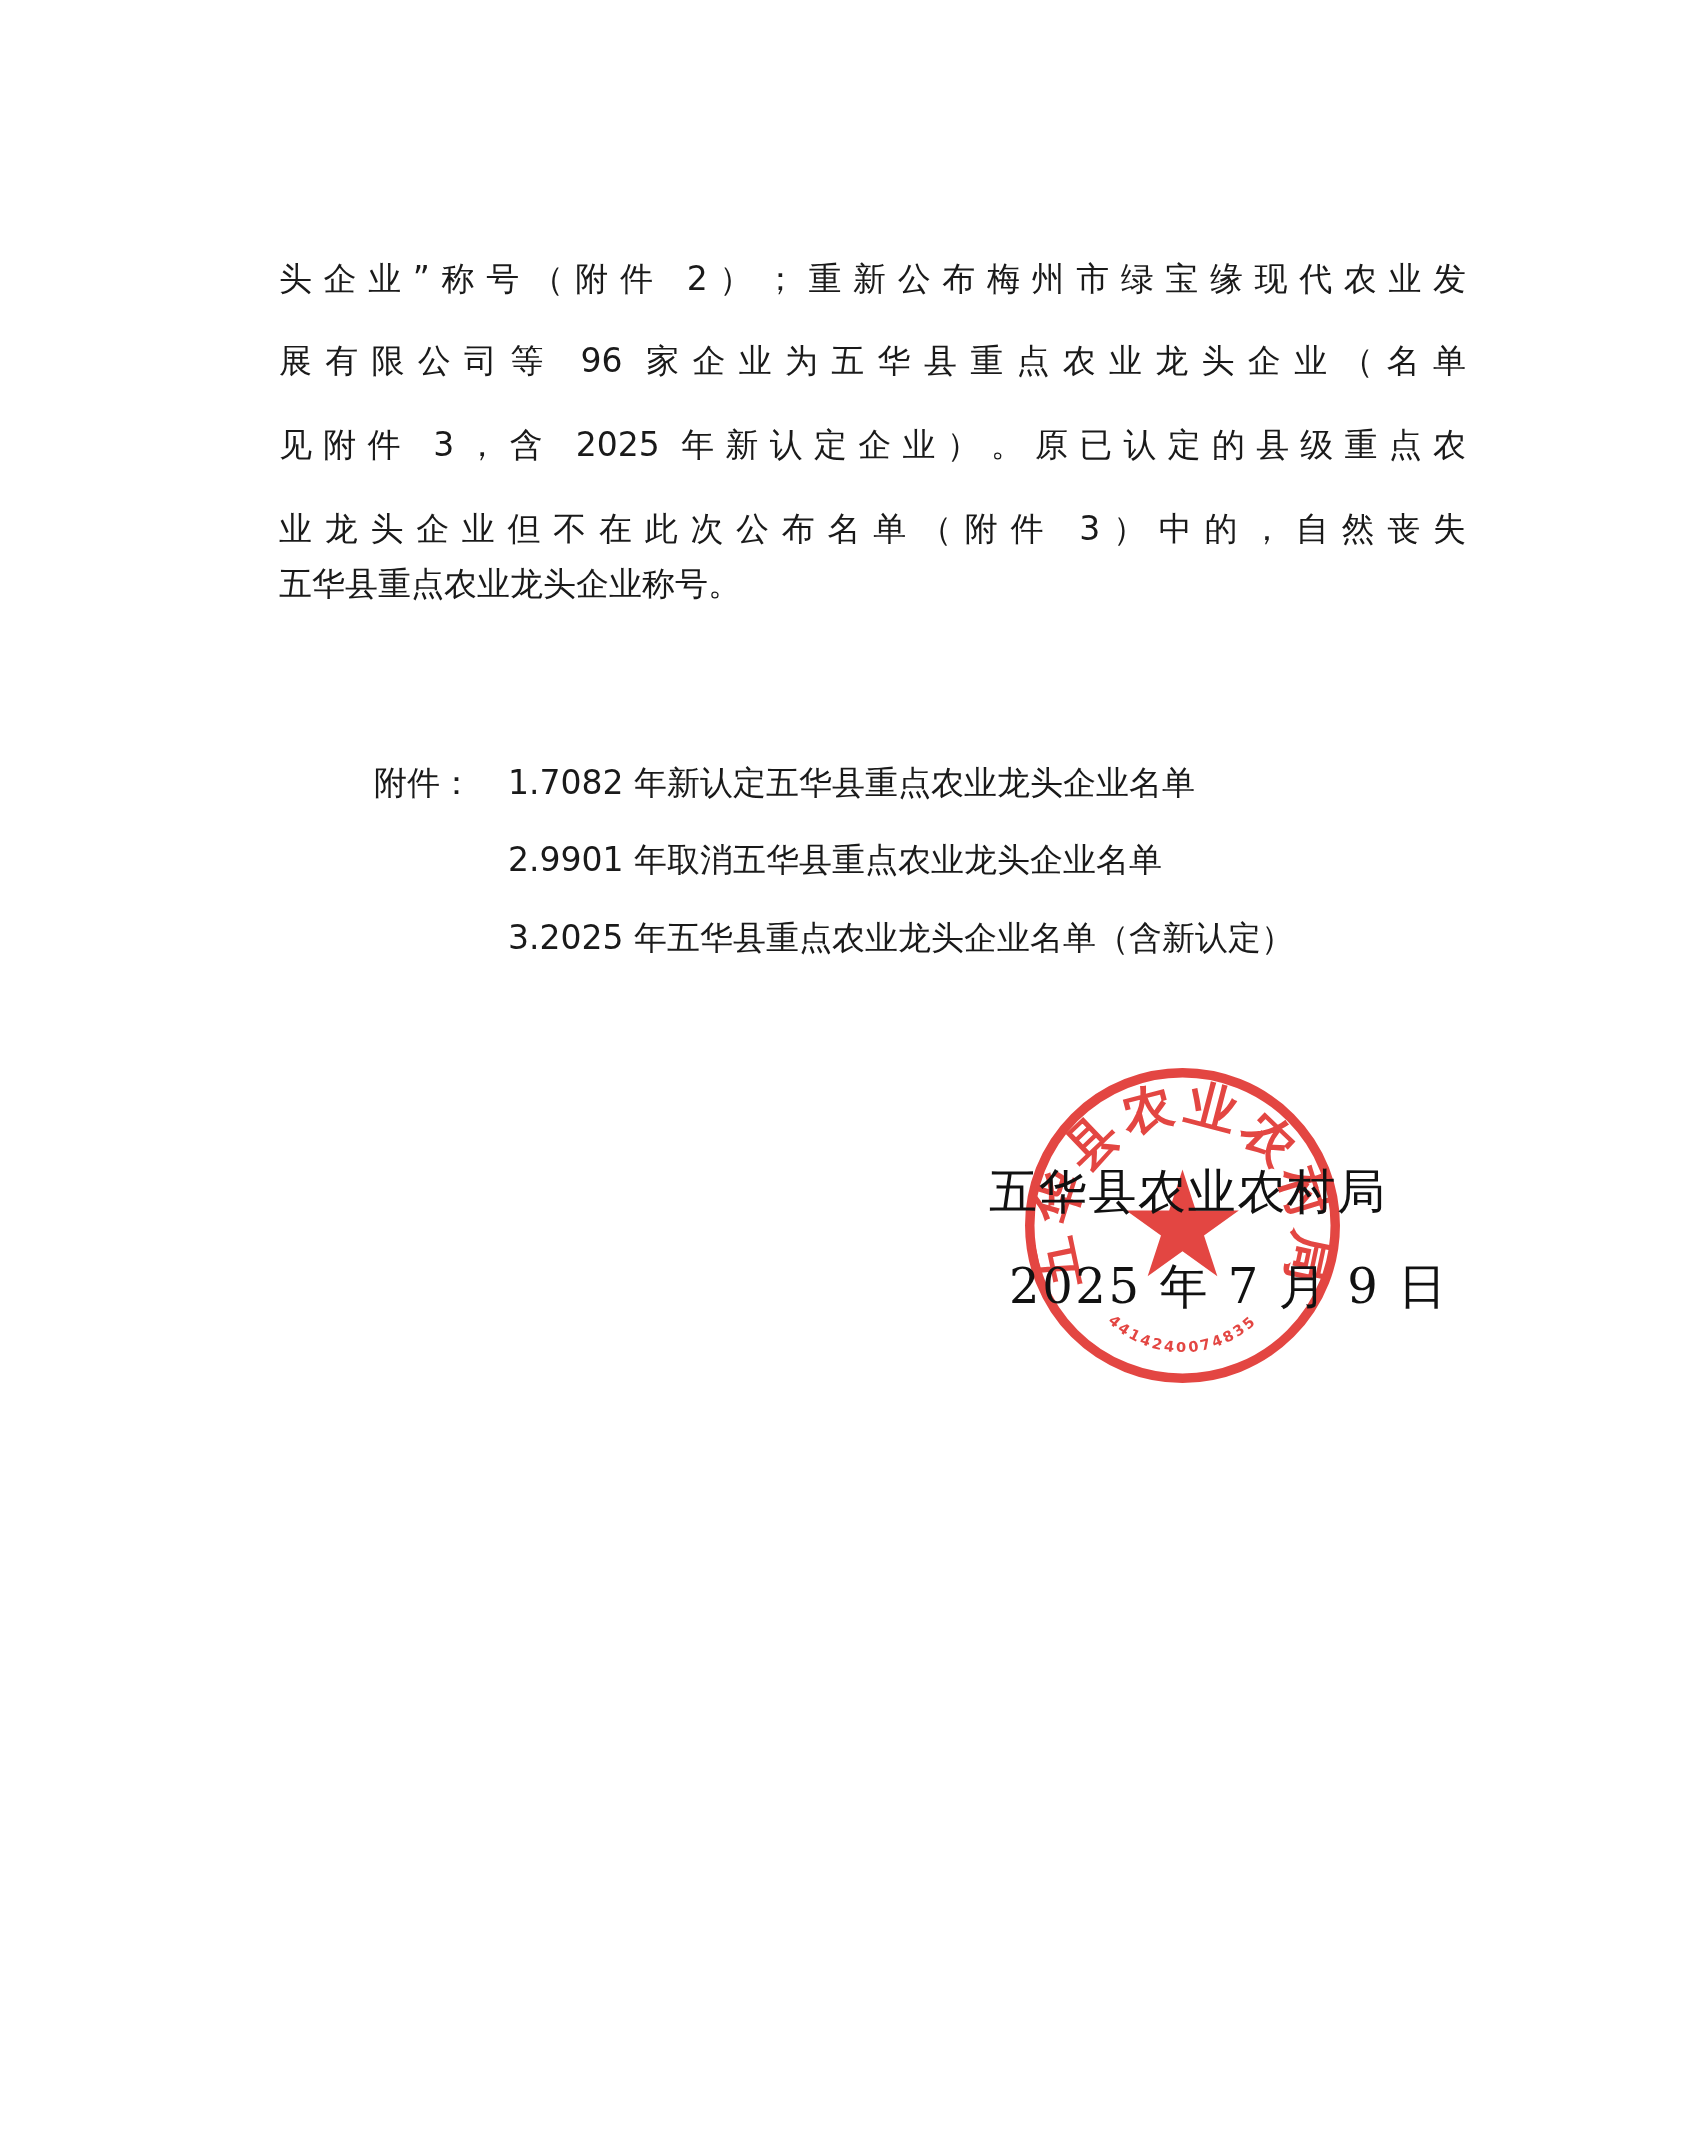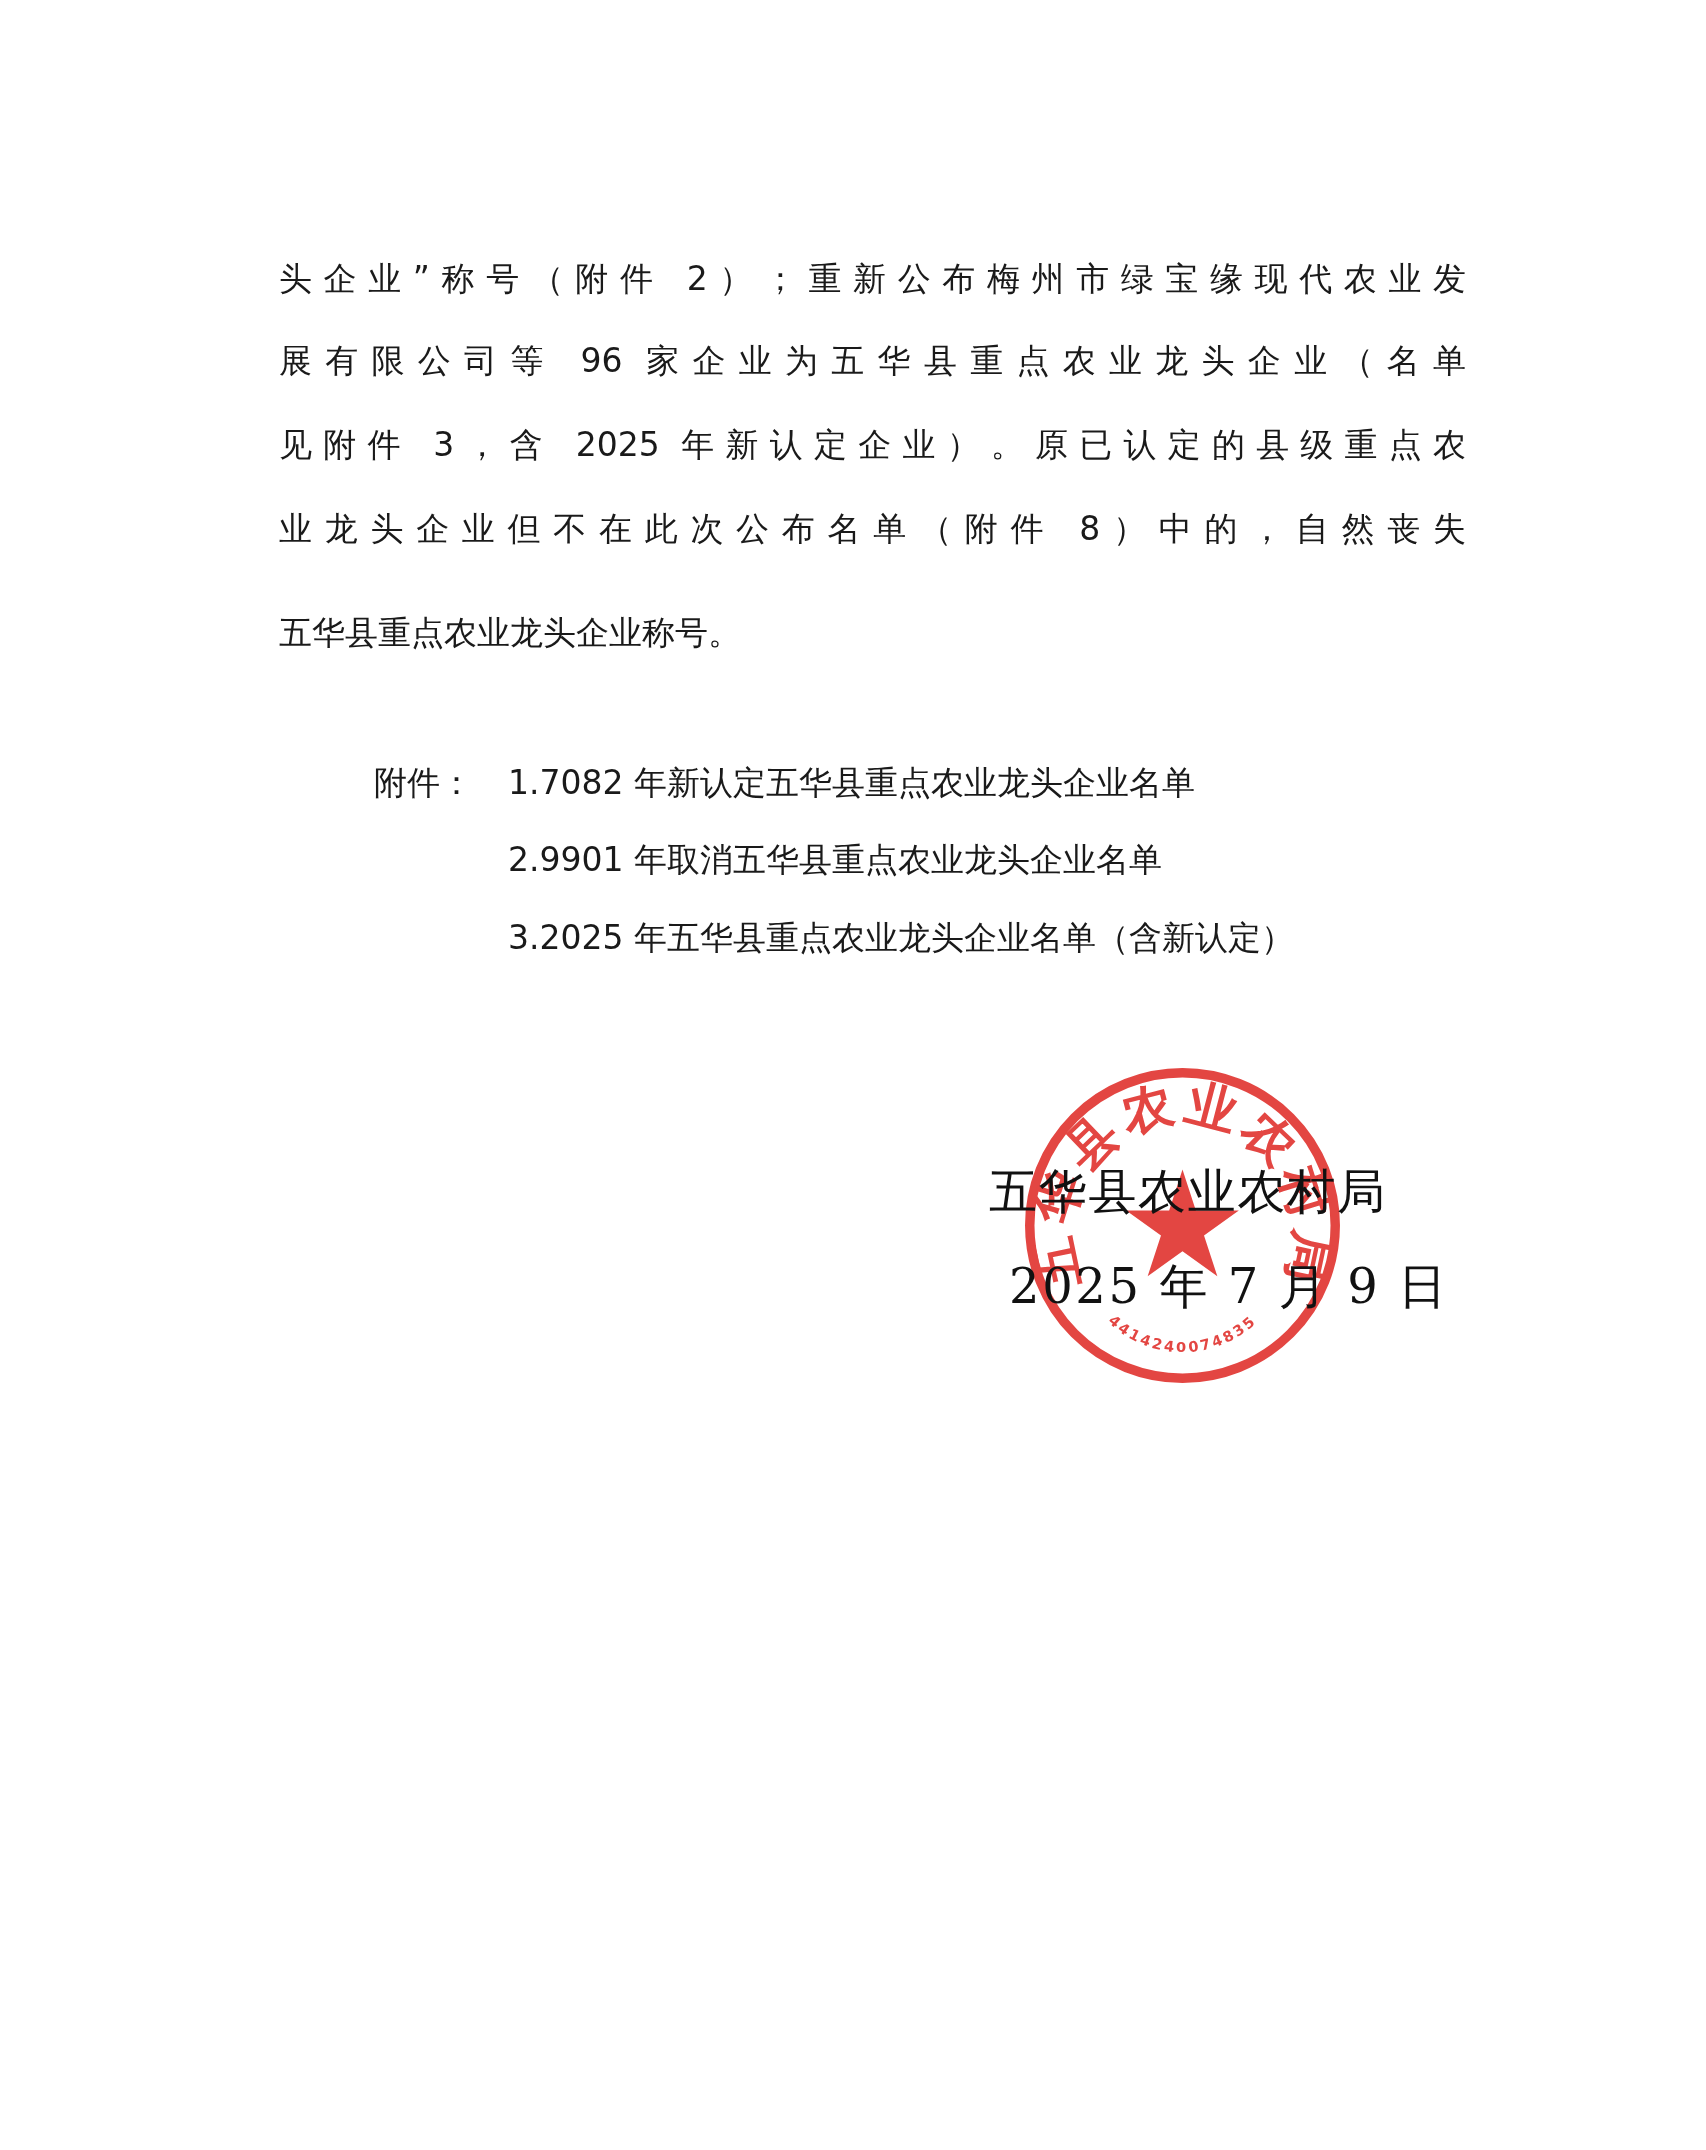--- a/index.html
+++ b/index.html
@@ -13,22 +13,22 @@
   .seal { position: absolute; left: 1019px; top: 1062px; width: 327px; height: 327px; z-index: 2; opacity: 0.9; }
 </style>
 </head>
 <body>
 
 <div>
 
   <div class="line body-line" style="top:249px">头企业”称号（附件 2）；重新公布梅州市绿宝缘现代农业发</div>
   <div class="line body-line" style="top:331px">展有限公司等 96 家企业为五华县重点农业龙头企业（名单</div>
   <div class="line body-line" style="top:415px">见附件 3，含 2025 年新认定企业）。原已认定的县级重点农</div>
-  <div class="line body-line" style="top:499px">业龙头企业但不在此次公布名单（附件 8）中的，自然丧失</div>
-  <div class="line" style="top:603px; left:279px">五华县重点农业龙头企业称号。</div>
+  <div class="line body-line" style="top:499px">业龙头企业但不在此次公布名单（附件 3）中的，自然丧失</div>
+  <div class="line" style="top:554px; left:279px">五华县重点农业龙头企业称号。</div>
 
   <div class="line" style="top:753px; left:374px">附件：</div>
   <div class="line" style="top:753px; left:508px">1.7082 年新认定五华县重点农业龙头企业名单</div>
   <div class="line" style="top:830px; left:508px">2.9901 年取消五华县重点农业龙头企业名单</div>
   <div class="line" style="top:908px; left:508px">3.2025 年五华县重点农业龙头企业名单（含新认定）</div>
 
   <svg class="seal" viewBox="0 0 760 760">
     <defs>
       <path id="sealArc" d="M 130 470 A 260 260 0 1 1 630 470" fill="none"></path>
       <path id="serialArc" d="M 170 560 A 250 250 0 0 0 590 560" fill="none"></path>

